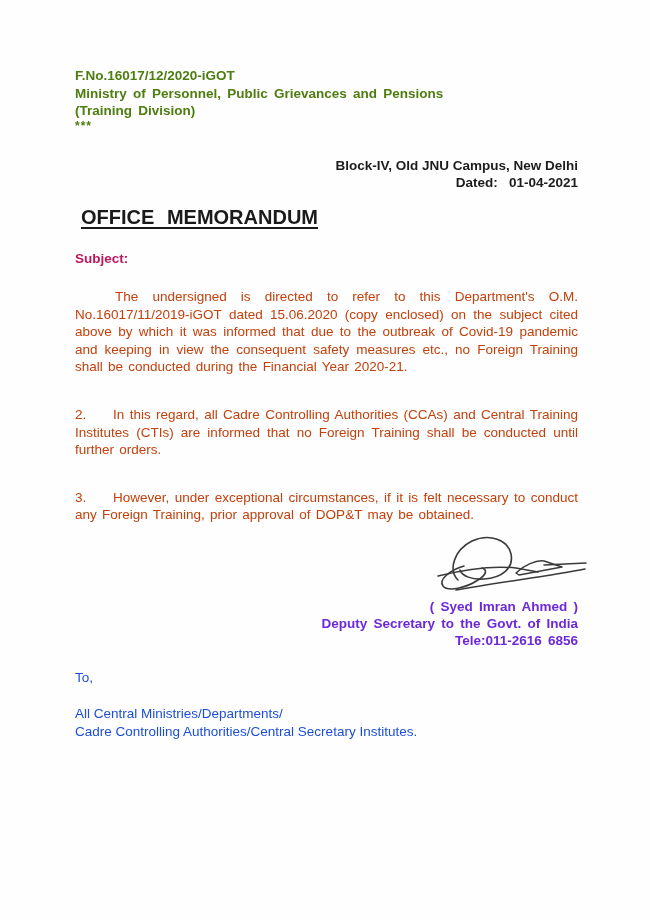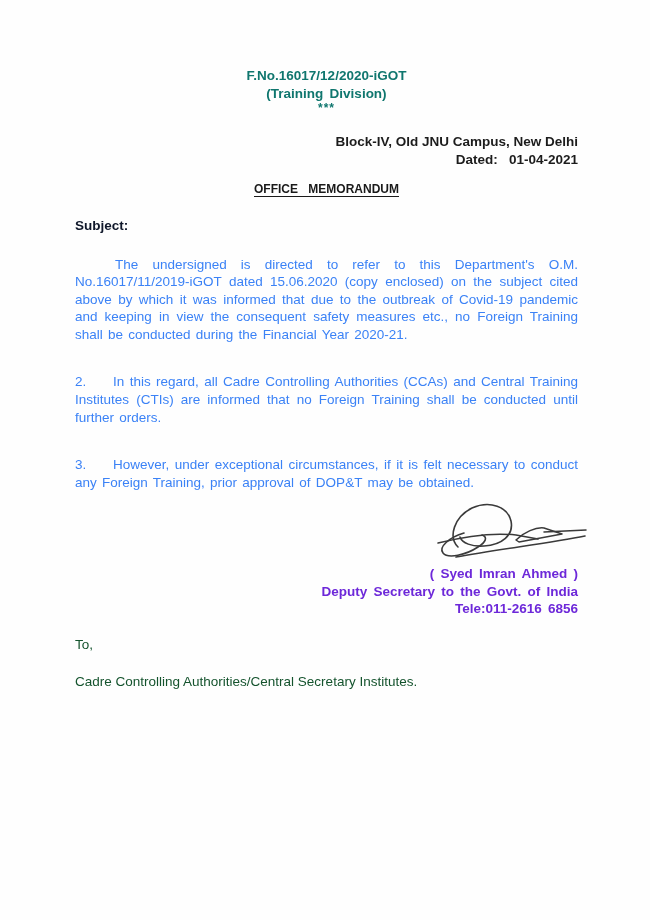--- a/index.html
+++ b/index.html
@@ -11,82 +11,82 @@
     margin: 0 auto;
     font-family: "Liberation Sans", "DejaVu Sans", sans-serif;
     color: #222;
     padding: 67px 72px 0 75px;
     position: relative;
     overflow: hidden;
   }
   .content { width: 503px; }
 
   
-  .doc-header { text-align: center; font-weight: bold; color: #0f766e; }
+  .doc-header { text-align: left; font-weight: bold; color: #4d7c0f; }
   .doc-header .hline { font-size: 13.5px; line-height: 17.5px; word-spacing: 2.5px; }
   .doc-header .sep { font-size: 12px; line-height: 12px; letter-spacing: 1px; }
 
-  .right-block { text-align: right; font-weight: bold; color: #1c1c1c; margin-top: 19px; }
+  .right-block { text-align: right; font-weight: bold; color: #1c1c1c; margin-top: 25px; }
   .right-block .rline { font-size: 13.5px; line-height: 17.5px; white-space: pre-wrap; }
 
   .memo-title {
-    text-align: center;
     font-weight: bold;
-    font-size: 12px;
+    font-size: 20px;
     margin-top: 14px;
     color: #1a1a1a;
   }
   .memo-title span {
     text-decoration: underline;
     text-underline-offset: 3px;
     word-spacing: 7px;
     padding: 0 6px;
   }
 
   
   .subject-row {
     display: flex;
     margin-top: 21px;
     font-weight: bold;
     font-size: 13.5px;
     line-height: 17.5px;
-    color: #0f172a;
+    color: #be185d;
   }
   .subject-label { width: 62px; flex: 0 0 62px; }
   .subject-text { flex: 1; text-align: justify; word-spacing: 3px; }
 
   
   .para {
     font-size: 13.5px;
     line-height: 17.6px;
     text-align: justify;
-    color: #3b82f6;
+    color: #c2410c;
     word-spacing: 1.5px;
   }
   .para-first { margin-top: 21px; text-indent: 40px; }
   .para-numbered { margin-top: 30px; }
   .para-num { display: inline-block; width: 38px; }
 
   
   .sig-block { text-align: right; margin-top: 8px; color: #6d28d9; }
   .sig-svg { display: inline-block; margin-right: -10px; }
   .sig-line { font-weight: bold; font-size: 13.5px; line-height: 17.2px; word-spacing: 2.5px; }
 
   
-  .to-block { margin-top: 19px; font-size: 13.5px; line-height: 17.5px; color: #14532d; }
+  .to-block { margin-top: 19px; font-size: 13.5px; line-height: 17.5px; color: #1d4ed8; }
   .to-salutation { margin-bottom: 19px; }
 </style>
 </head>
 <body>
 
 <div class="page">
   <div class="content">
 
     <div class="doc-header">
       <div class="hline">F.No.16017/12/2020-iGOT</div>
+      <div class="hline">Ministry of Personnel,  Public  Grievances and Pensions</div>
       <div class="hline">(Training Division)</div>
       <div class="sep">***</div>
     </div>
 
     <div class="right-block">
       <div class="rline">Block-IV, Old JNU Campus, New Delhi</div>
       <div class="rline">Dated:   01-04-2021</div>
     </div>
 
     <div class="memo-title">
@@ -118,17 +118,18 @@
 
         <path d="M36 58 C80 50, 130 44, 165 37" stroke="#3a3a3a" stroke-width="1.6" fill="none" stroke-linecap="round"></path>
       </svg>
       <div class="sig-line">( Syed  Imran  Ahmed )</div>
       <div class="sig-line">Deputy  Secretary to the Govt. of India</div>
       <div class="sig-line">Tele:011-2616 6856</div>
     </div>
 
     <div class="to-block">
       <div class="to-salutation">To,</div>
+      <div>All Central Ministries/Departments/</div>
       <div>Cadre Controlling Authorities/Central Secretary Institutes.</div>
     </div>
 
   </div>
 </div>
 
 </body></html>

